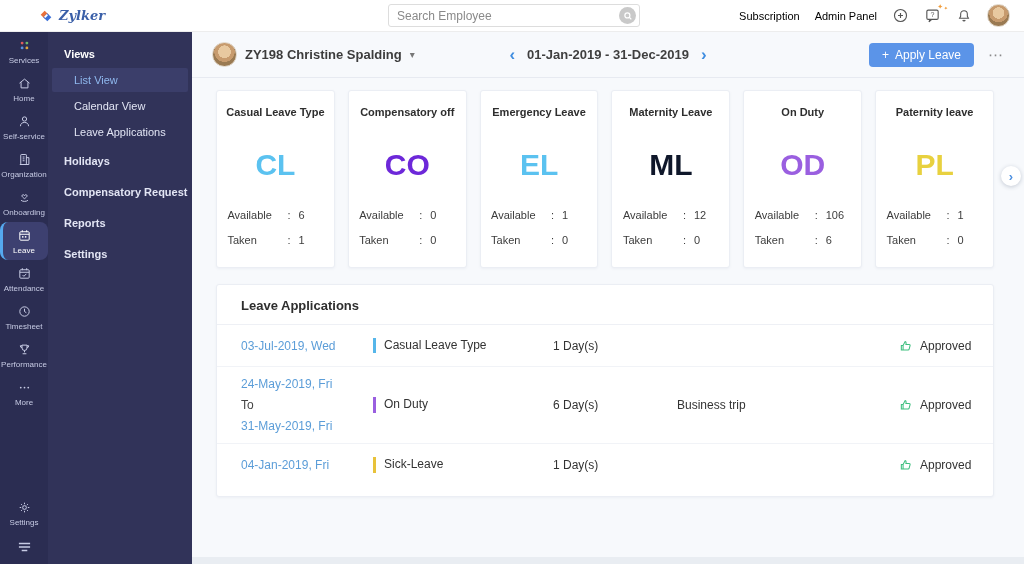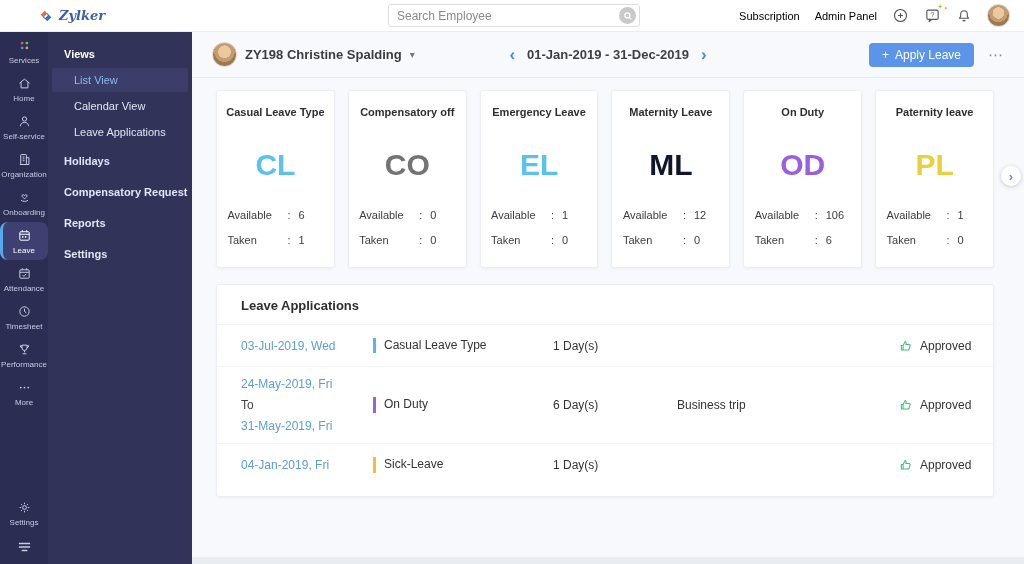--- a/index.html
+++ b/index.html
@@ -67,21 +67,21 @@
                padding:5px 13px; display:flex; align-items:center; gap:6px; cursor:pointer;
                font-family:"Liberation Sans", sans-serif; }
   .more-btn { color:#8a8a8a; font-size:15px; letter-spacing:1px; cursor:pointer; }
 
   
   .cards-row { display:flex; gap:13px; padding:12px 30px 0 24px; }
   .lcard { flex:1; height:178px; background:#fff; border:1px solid #ebeef4; border-radius:3px;
            box-shadow:0 1px 3px rgba(40,60,90,.05); text-align:center; }
   .lcard-title { margin-top:15px; font-size:11px; font-weight:bold; color:#2e2e2e; }
   .lcard-code { margin-top:32px; font-size:30px; font-weight:bold; line-height:1; }
-  .code-cl { color:#5bc2f0; } .code-co { color:#737373; } .code-el { color:#5bc2f0; }
+  .code-cl { color:#5bc2f0; } .code-co { color:#6d28d9; } .code-el { color:#5bc2f0; }
   .code-ml { color:#0f172a; } .code-od { color:#9a5fe0; } .code-pl { color:#e8d13f; }
   .lcard-stats { margin-top:29px; font-size:11px; color:#3c3c3c; }
   .stat { display:flex; width:96px; margin:0 auto 13px auto; text-align:left; }
   .stat .lbl { flex:0 0 60px; }
   .stat .col { flex:0 0 6px; }
   .stat .val { padding-left:5px; }
   .next-chev { position:absolute; right:3px; top:134px; width:20px; height:20px; border-radius:50%;
                background:#fff; box-shadow:0 1px 4px rgba(40,60,90,.25); color:#4d90e0;
                display:flex; align-items:center; justify-content:center; font-size:13px; font-weight:bold;
                cursor:pointer; }

